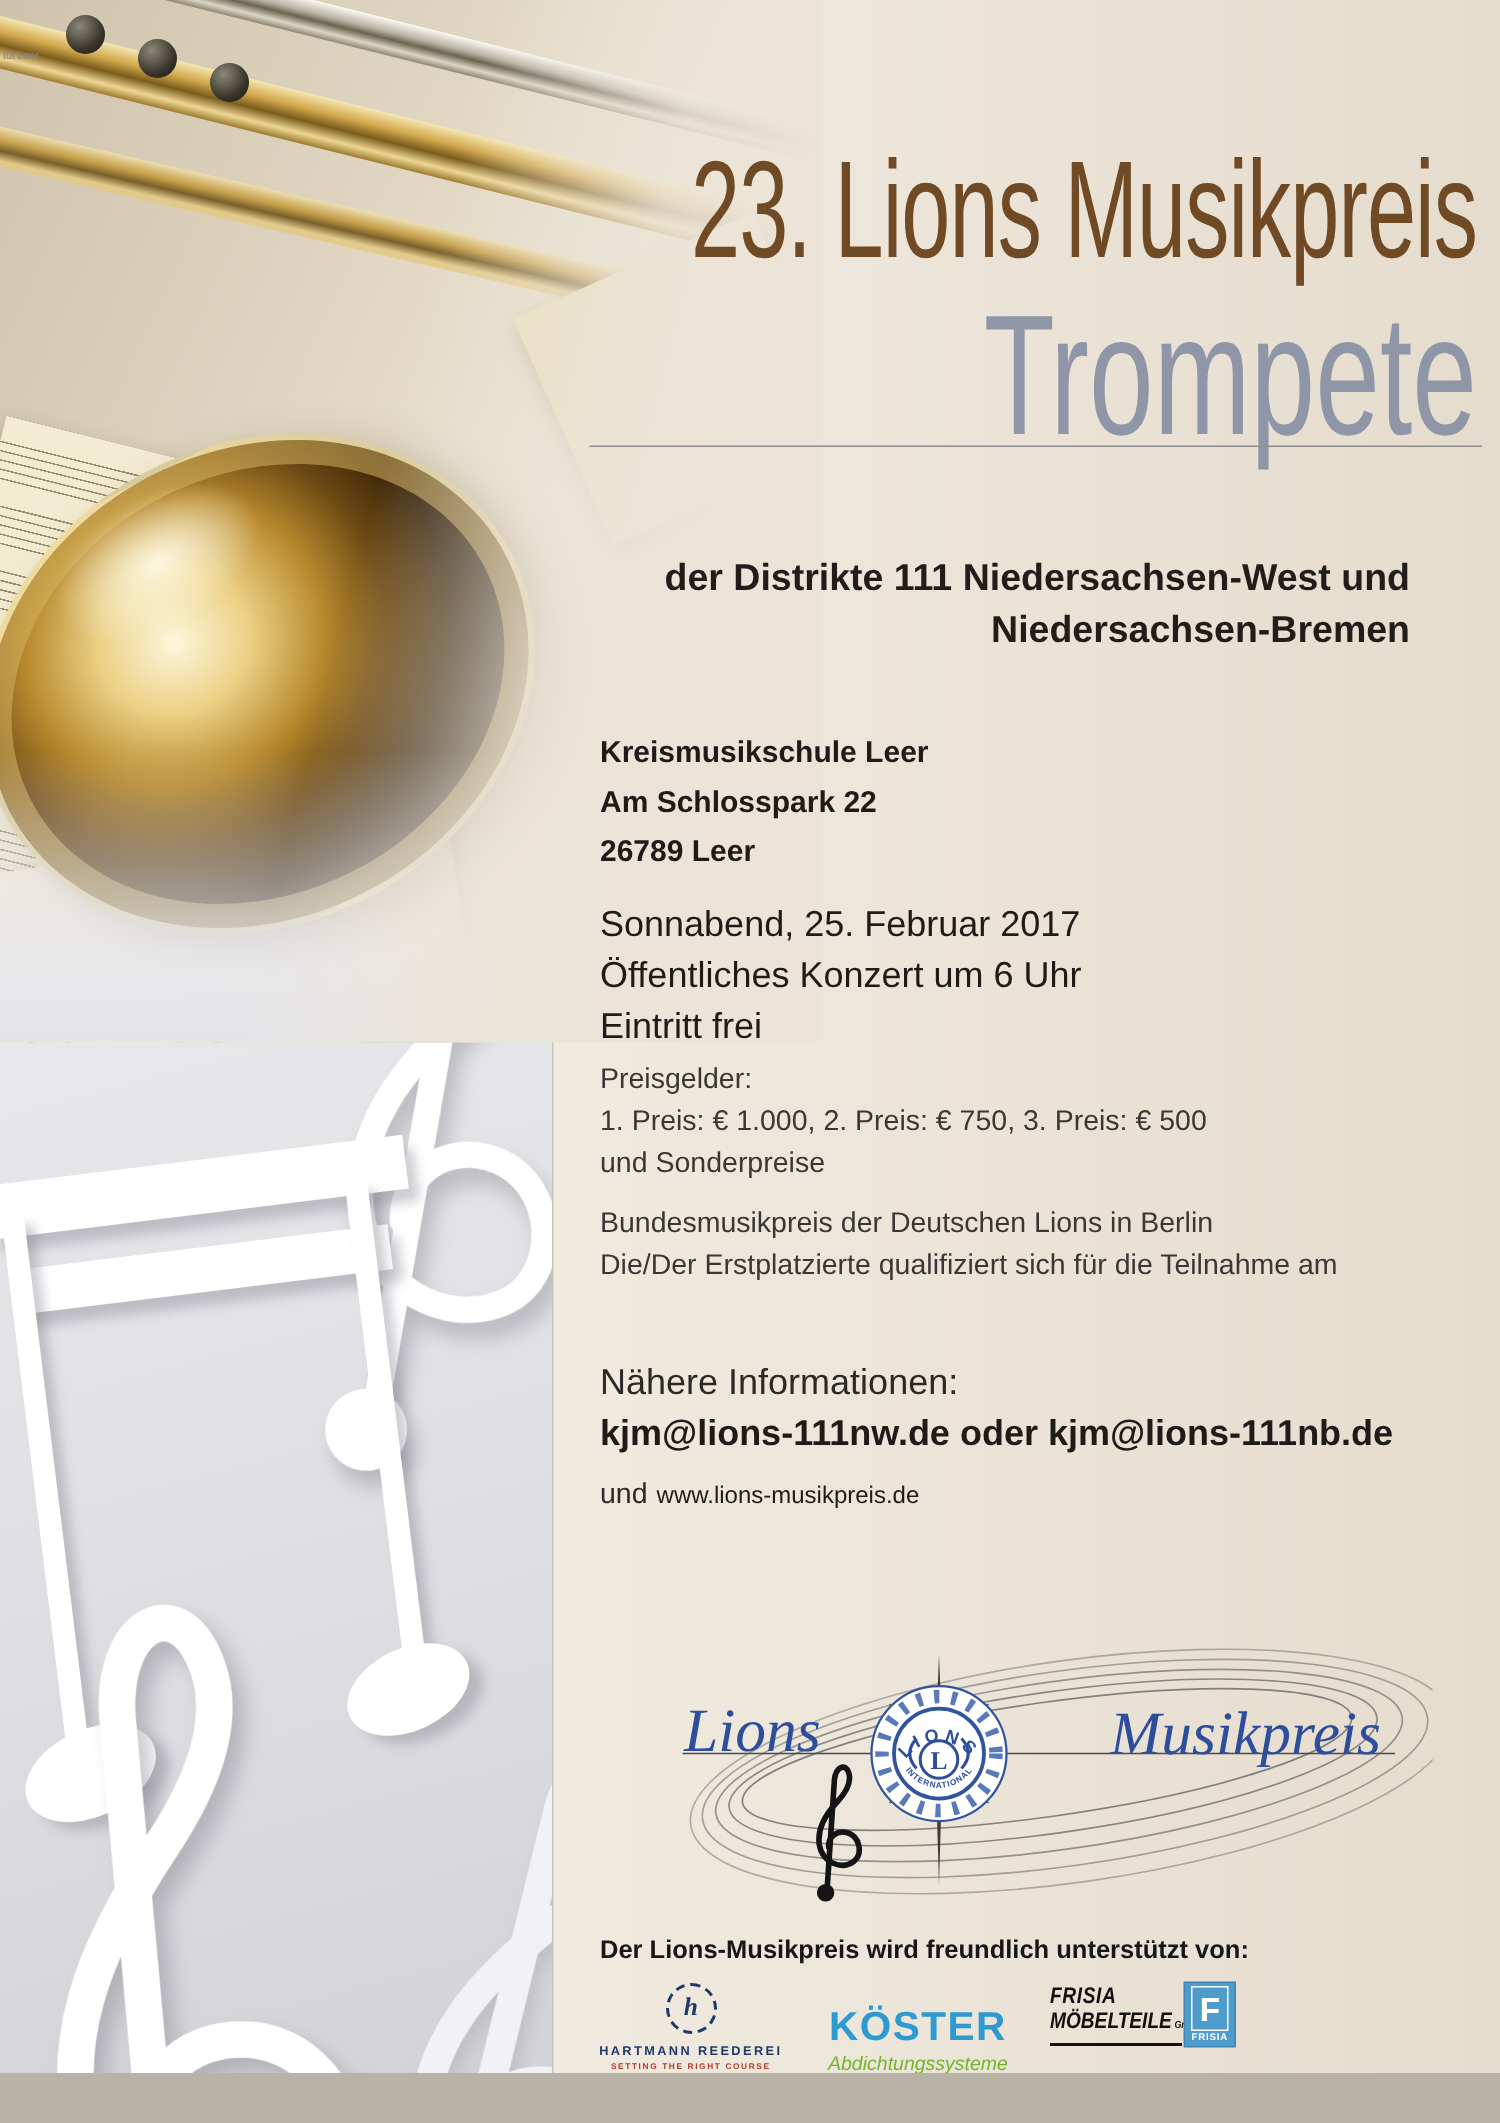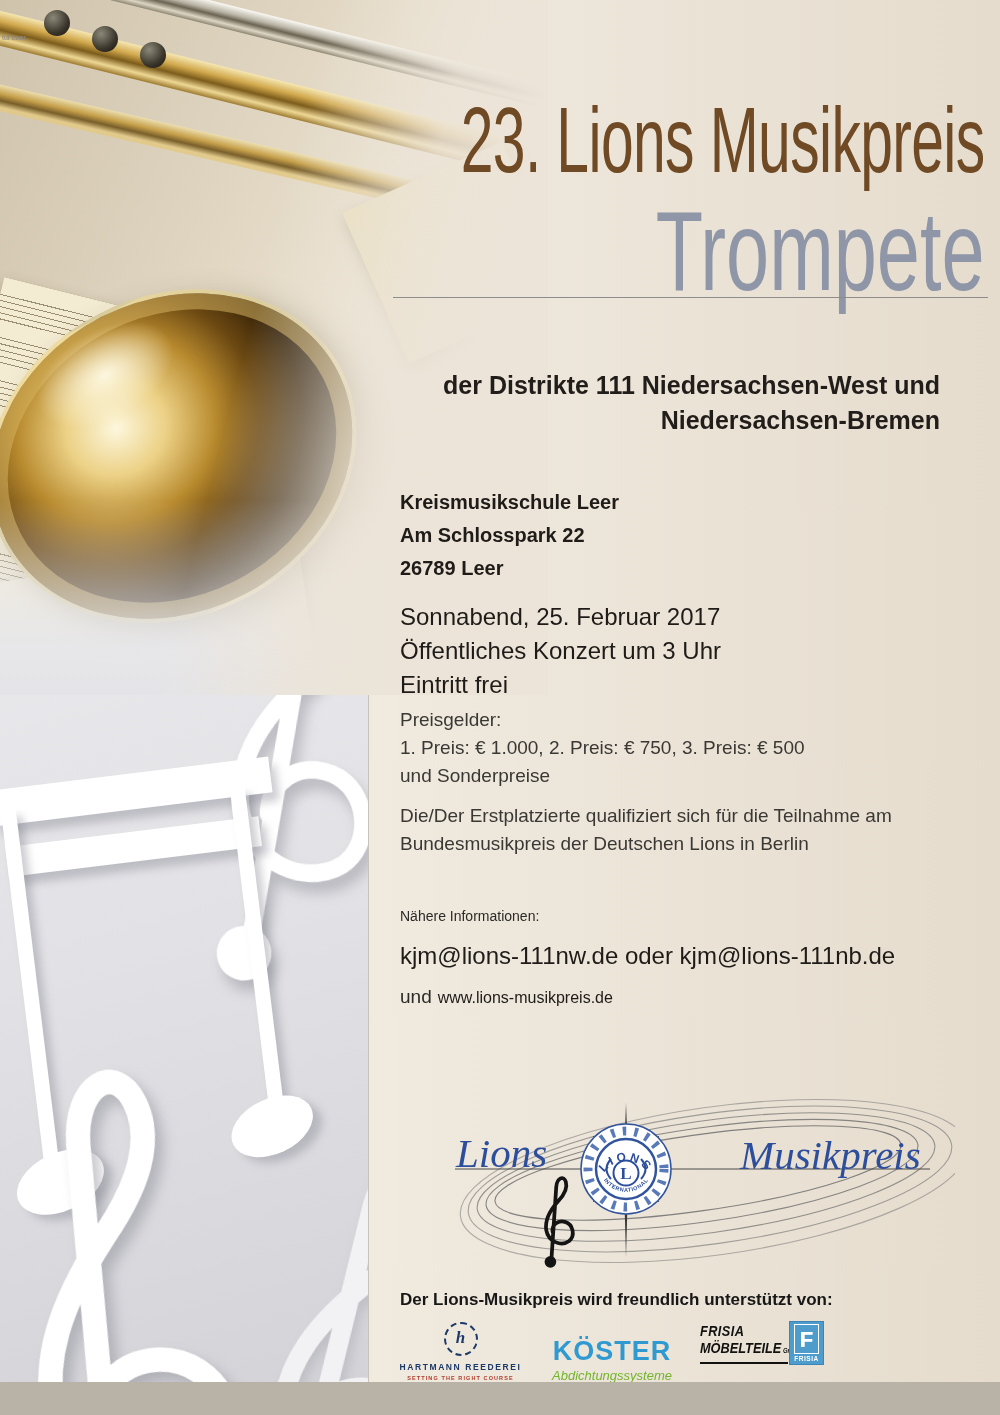--- a/index.html
+++ b/index.html
@@ -61,22 +61,22 @@
   .title-rule{position:absolute;left:393px;top:297px;width:595px;height:1px;background:#8d8d8d;}
 
   
   .blk{position:absolute;color:#1e1b18;}
   .districts{left:395px;top:368px;width:545px;font-size:25px;font-weight:bold;line-height:35px;
      text-align:right;color:#211d1a;}
   .venue{left:400px;top:486px;font-size:20px;font-weight:bold;line-height:33px;}
   .event{left:400px;top:600px;font-size:24px;font-weight:normal;line-height:34px;}
   .prizes{left:400px;top:706px;font-size:19px;line-height:28px;color:#3a3835;}
   .qual{left:400px;top:802px;font-size:19px;line-height:28px;color:#3a3835;}
-  .info-h{left:400px;top:908px;font-size:14px;color:#2c2a27;}
-  .info-mail{left:400px;top:942px;font-size:24px;font-weight:normal;}
+  .info-h{left:400px;top:908px;font-size:24px;color:#2c2a27;}
+  .info-mail{left:400px;top:942px;font-size:24px;font-weight:bold;}
   .info-web{left:400px;top:986px;font-size:19px;color:#2c2a27;}
   .info-web .site{font-size:16px;font-weight:normal;color:#1e1b18;margin-left:6px;}
 
   
   .logoblock{position:absolute;left:430px;top:1085px;width:525px;height:190px;}
   .logoblock .serif{position:absolute;font-family:"Liberation Serif",serif;font-style:italic;
      font-size:41px;color:#2c4e9c;}
   .lions-word{left:26px;top:44px;}
   .musik-word{left:310px;top:46px;}
   .arcs{position:absolute;inset:0;}
@@ -175,33 +175,33 @@
   </div>
 
   <div class="blk venue">
     <div>Kreismusikschule Leer</div>
     <div>Am Schlosspark 22</div>
     <div>26789 Leer</div>
   </div>
 
   <div class="blk event">
     <div>Sonnabend, 25. Februar 2017</div>
-    <div>Öffentliches Konzert um 3 Uhr</div>
+    <div>Öffentliches Konzert um 6 Uhr</div>
     <div>Eintritt frei</div>
   </div>
 
   <div class="blk prizes">
     <div>Preisgelder:</div>
     <div>1. Preis: € 1.000, 2. Preis: € 750, 3. Preis: € 500</div>
     <div>und Sonderpreise</div>
   </div>
 
   <div class="blk qual">
+    <div>Bundesmusikpreis der Deutschen Lions in Berlin</div>
     <div>Die/Der Erstplatzierte qualifiziert sich für die Teilnahme am</div>
-    <div>Bundesmusikpreis der Deutschen Lions in Berlin</div>
   </div>
 
   <div class="blk info-h">Nähere Informationen:</div>
   <div class="blk info-mail">kjm@lions-111nw.de oder kjm@lions-111nb.de</div>
   <div class="blk info-web"><span>und</span><span class="site">www.lions-musikpreis.de</span></div>
 
   <div class="logoblock">
     <svg class="arcs" width="525" height="190" viewBox="0 0 525 190">
       <g fill="none" stroke="#6e6e6e">
         <ellipse cx="268" cy="88" rx="205" ry="38" transform="rotate(-8 268 88)" stroke-width="1.1" opacity=".85"></ellipse>

